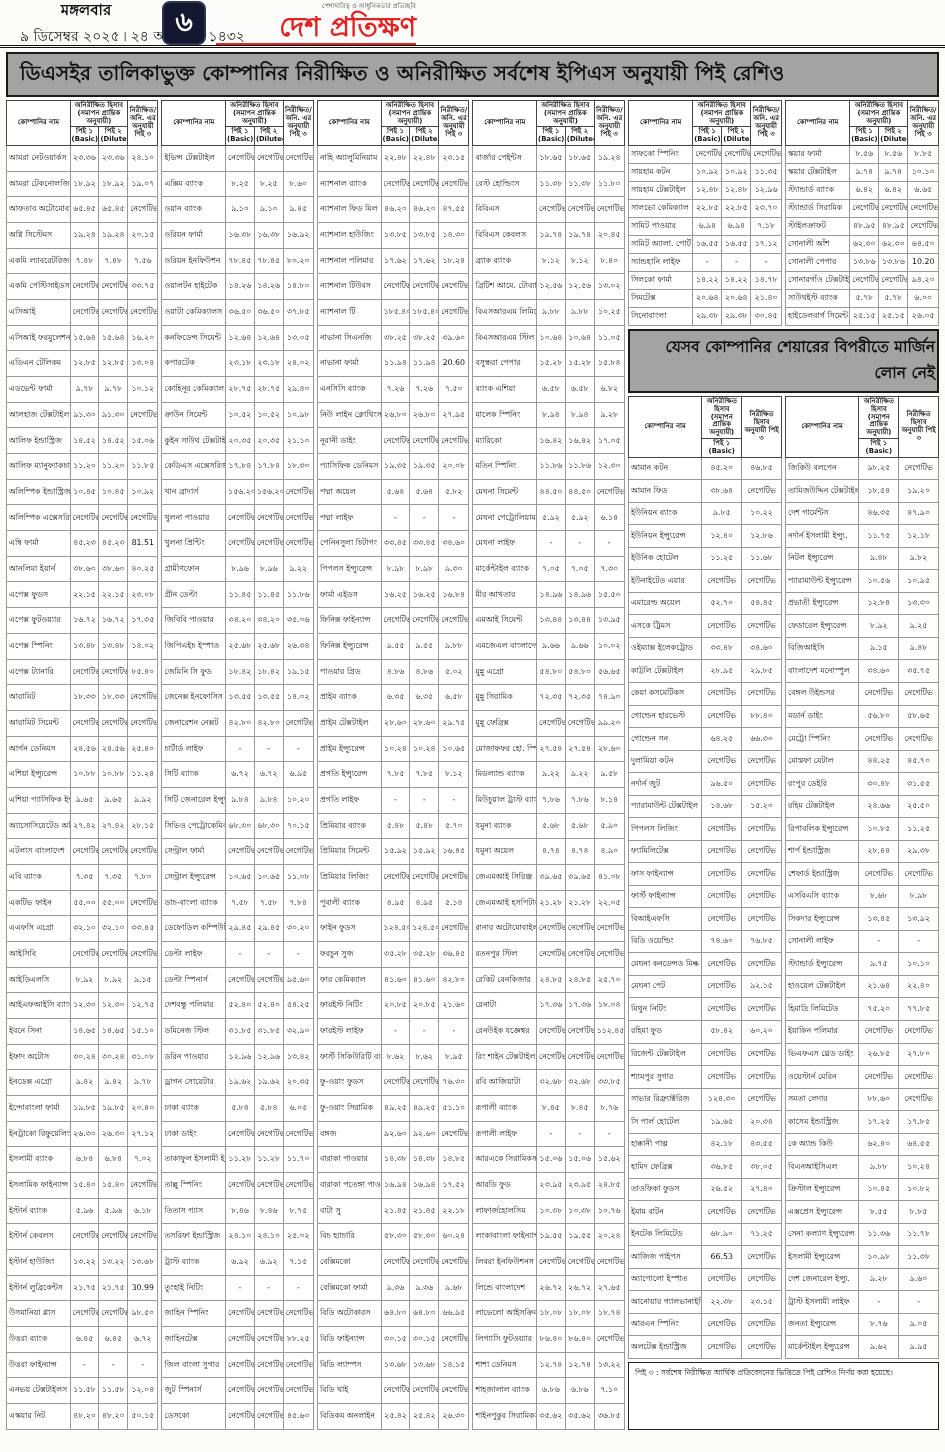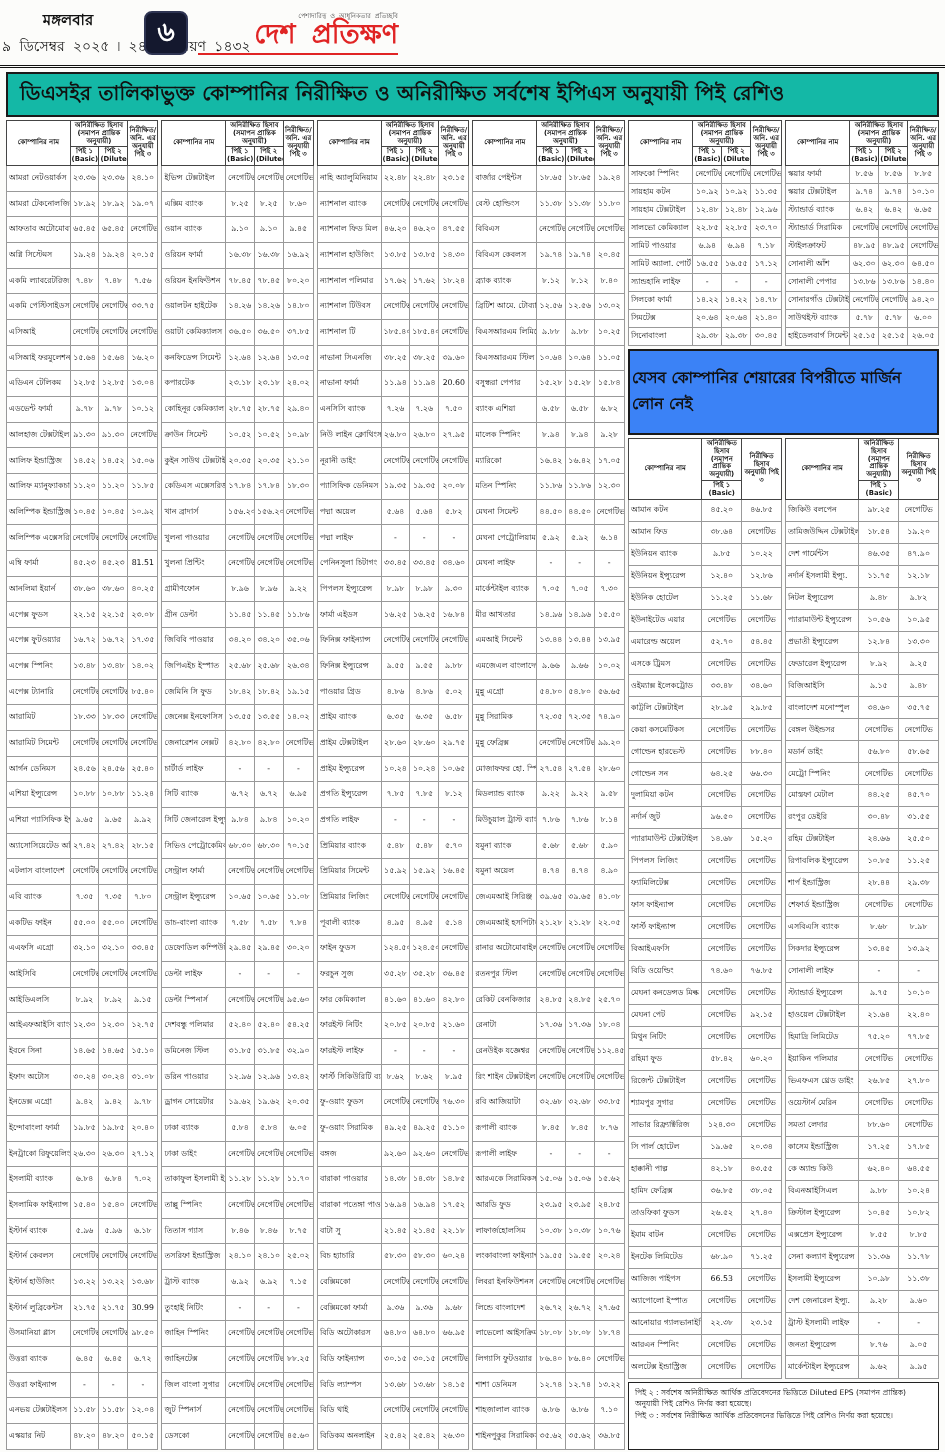--- a/index.html
+++ b/index.html
@@ -8,22 +8,22 @@
     font-family: "DejaVu Sans", "Liberation Sans", sans-serif;
     background:#888;
   }
   .page {
     width:945px; height:1452px; margin:0 auto;
     background:#fcfcfa; color:#111; overflow:hidden; position:relative;
   }
 
   
   .masthead {
-    height:68px; display:flex; align-items:center; gap:10px;
-    padding:5px 2px 4px; border-bottom:3px double #111;font-family:Liberation Mono, monospace;
+    height:48px; display:flex; align-items:center; gap:10px;
+    padding:5px 20px 4px; border-bottom:3px double #111;
   }
   .day-date { width:132px; text-align:center; flex:none; }
   .day { font-weight:bold; font-size:15px; }
   .date { font-size:14px; margin-top:2px; white-space:nowrap; }
   .page-num {
     width:44px; height:44px; flex:none; background:#14182e; color:#fff;
     display:flex; align-items:center; justify-content:center;
     font-size:27px; font-weight:bold; border-radius:8px;
     border:2px solid #2e3452;
   }
@@ -34,34 +34,34 @@
   }
   .brand { width:200px; flex:none; text-align:right; }
   .brand-tagline { font-size:6.5px; color:#444; margin-bottom:1px; }
   .brand-name { font-size:27px; font-weight:bold; color:#e02424; line-height:1; }
   .brand-rule { height:2px; background:#e02424; margin-top:3px; }
 
   
   .s1-title {
     margin:4px 6px 3px; border:2px solid #1a1a1a; padding:4px 12px;
     font-size:20px; font-weight:bold; letter-spacing:.2px;
-    background:#14b8a6;
+    background:#a3a3a3;
   }
 
   
   .content {
     display:flex; gap:3px; padding:0 6px 5px; height:1335px;
   }
   .strip { flex:1; min-width:0; }
   .right-region { flex:2.04; min-width:0; display:flex; flex-direction:column; gap:3px; }
   .right-top { height:226px; display:flex; gap:3px; }
   .right-top .half { flex:1; min-width:0; }
   .s2-title {
     border:2px solid #1a1a1a; font-weight:bold; font-size:15.5px;
-    text-align:left; padding:15px 2px; background:#3b82f6; flex:none;
+    text-align:right; padding:4px 2px; background:#a3a3a3; flex:none;
   }
   .right-tables { flex:1; display:flex; gap:3px; min-height:0; }
   .right-tables .half { flex:1; min-width:0; }
 
   
   table.pe {
     width:100%; height:100%; border-collapse:collapse; table-layout:fixed;
     font-size:8px; background:#fff;
   }
   .pe th {
@@ -1537,21 +1537,21 @@
                 <tr>
                   <td class="name">সোনালী আঁশ</td>
                   <td>৬২.৩০</td>
                   <td>৬২.৩০</td>
                   <td>৬৪.৫০</td>
                 </tr>
                 <tr>
                   <td class="name">সোনালী পেপার</td>
                   <td>১৩.৮৬</td>
                   <td>১৩.৮৬</td>
-                  <td>১৪.৪০</td>
+                  <td>10.20</td>
                 </tr>
                 <tr>
                   <td class="name">সোনারগাঁও টেক্সটাইল</td>
                   <td>নেগেটিভ</td>
                   <td>নেগেটিভ</td>
                   <td>৯৪.২০</td>
                 </tr>
                 <tr>
                   <td class="name">সাউথইস্ট ব্যাংক</td>
                   <td>৫.৭৮</td>
@@ -2010,19 +2010,18 @@
                   <td class="name">মার্কেন্টাইল ইন্স্যুরেন্স</td>
                   <td>৯.৬২</td>
                   <td>৯.৯৫</td>
                 </tr>
               </tbody>
           </table>
         </div>
       </div>
 
       <div class="footnote">
-        <div>পিই ২ : সর্বশেষ অনিরীক্ষিত আর্থিক প্রতিবেদনের ভিত্তিতে Diluted EPS (সমাপন প্রান্তিক) অনুযায়ী পিই রেশিও নির্ণয় করা হয়েছে।</div>
         <div>পিই ৩ : সর্বশেষ নিরীক্ষিত আর্থিক প্রতিবেদনের ভিত্তিতে পিই রেশিও নির্ণয় করা হয়েছে।</div>
       </div>
 
     </div>
   </div>
 </div>
 
 </body></html>

